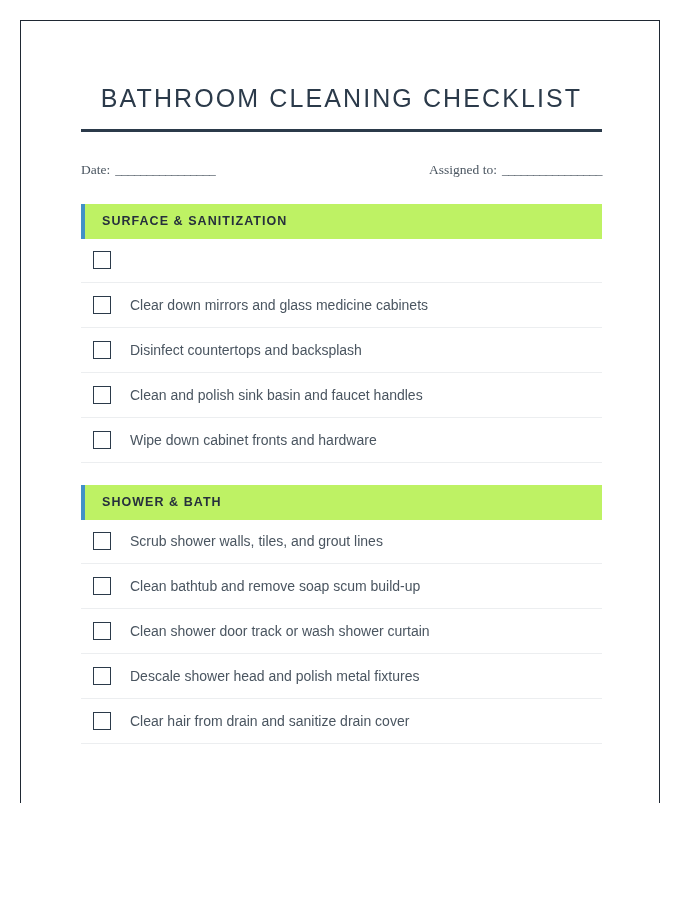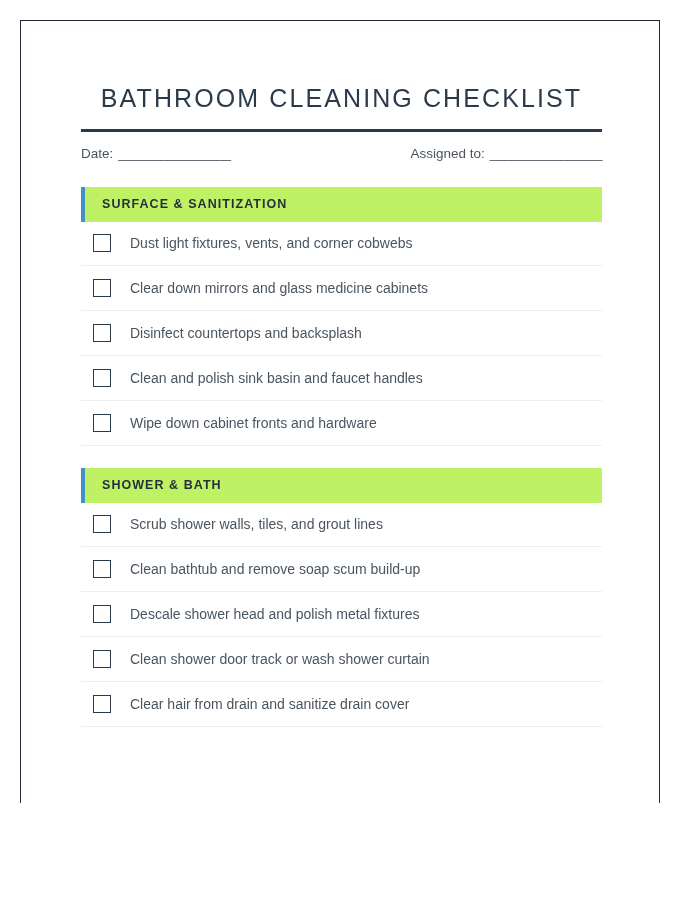--- a/index.html
+++ b/index.html
@@ -54,27 +54,28 @@
 
   .title-rule {
     margin-top: 16px;
     height: 2.6px;
     background: #2b3a4a;
     width: 100%;
   }
 
   
   .meta-row {
-    margin-top: 14px;
+    margin-top: 30px;
     display: flex;
     justify-content: space-between;
     align-items: baseline;
     font-size: 13.5px;
     color: #4a5560;
     white-space: nowrap;
+    font-family: Liberation Serif, serif;
   }
   .meta-field {
     display: inline-flex;
     align-items: baseline;
   }
   .meta-label {
     color: #4a5560;
   }
   .meta-blank {
     display: inline-block;
@@ -167,21 +168,20 @@
 
     <div id="sections-host">
         <div class="section">
           <div class="section-header">
             <div class="section-accent"></div>
             <div class="section-title">SURFACE &amp; SANITIZATION</div>
           </div>
           <ul class="check-list">
             <li class="check-row">
               <span class="checkbox"></span>
-              <span class="check-label">Dust light fixtures, vents, and corner cobwebs</span>
             </li>
             <li class="check-row">
               <span class="checkbox"></span>
               <span class="check-label">Clear down mirrors and glass medicine cabinets</span>
             </li>
             <li class="check-row">
               <span class="checkbox"></span>
               <span class="check-label">Disinfect countertops and backsplash</span>
             </li>
             <li class="check-row">
@@ -203,25 +203,25 @@
             <li class="check-row">
               <span class="checkbox"></span>
               <span class="check-label">Scrub shower walls, tiles, and grout lines</span>
             </li>
             <li class="check-row">
               <span class="checkbox"></span>
               <span class="check-label">Clean bathtub and remove soap scum build-up</span>
             </li>
             <li class="check-row">
               <span class="checkbox"></span>
+              <span class="check-label">Clean shower door track or wash shower curtain</span>
+            </li>
+            <li class="check-row">
+              <span class="checkbox"></span>
               <span class="check-label">Descale shower head and polish metal fixtures</span>
-            </li>
-            <li class="check-row">
-              <span class="checkbox"></span>
-              <span class="check-label">Clean shower door track or wash shower curtain</span>
             </li>
             <li class="check-row">
               <span class="checkbox"></span>
               <span class="check-label">Clear hair from drain and sanitize drain cover</span>
             </li>
           </ul>
         </div>
       </div>
 
   </div>

